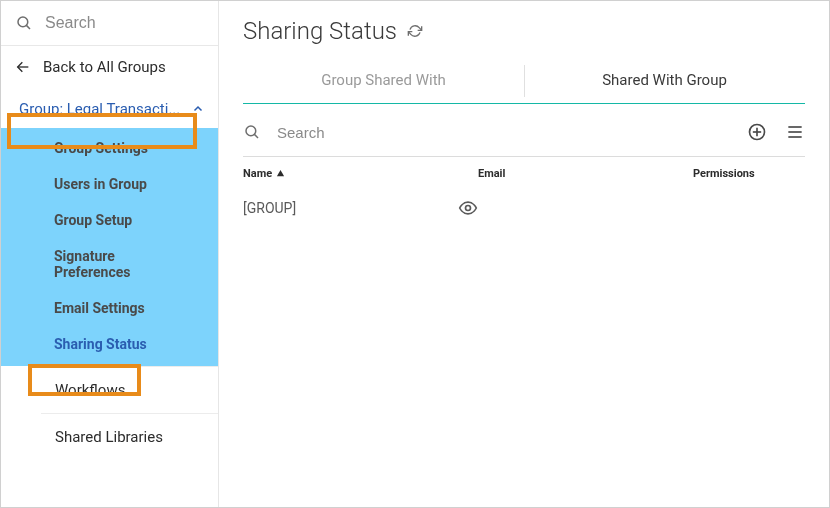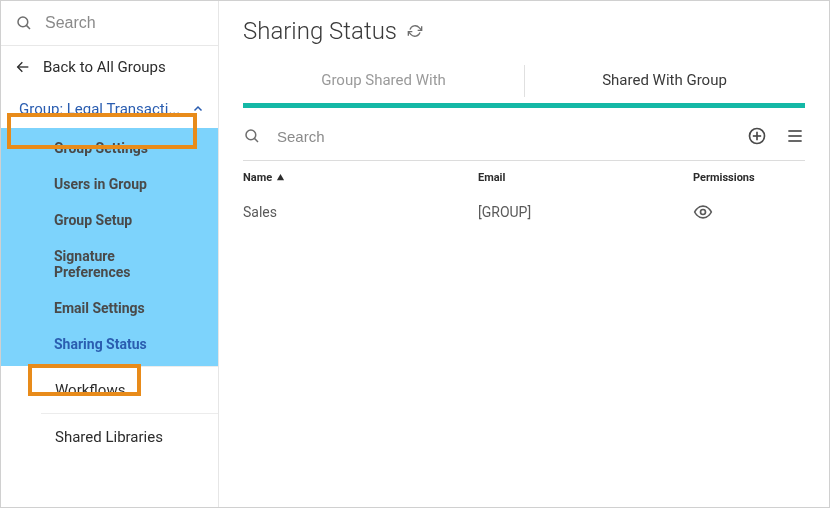--- a/index.html
+++ b/index.html
@@ -109,21 +109,21 @@
     font-size: 24px;
     font-weight: 300;
     color: #3a3a3a;
     display: flex;
     align-items: center;
     gap: 10px;
     margin: 4px 0 14px;
   }
   .tabs {
     display: flex;
-    border-bottom: 5px solid #14b8a6;
+    border-bottom: 1px solid #14b8a6;
   }
   .tab {
     flex: 1;
     text-align: center;
     padding: 12px 8px 14px;
     font-size: 15px;
     color: #9a9a9a;
     cursor: pointer;
     position: relative;
   }
@@ -287,21 +287,20 @@
           <svg width="9" height="9" viewBox="0 0 10 10">
               <polygon points="5,1 9,8 1,8" fill="#2c2c2c"></polygon>
             </svg>
         </span>
       </div>
       <div class="col-email">Email</div>
       <div class="col-perm">Permissions</div>
     </div>
 
     <div class="trow">
-      <div class="col-name">Sales</div>
       <div class="col-email">[GROUP]</div>
       <div class="col-perm">
         <span>
           <svg width="20" height="20" viewBox="0 0 24 24" fill="none" stroke="#5a5a5a" stroke-width="2">
               <path d="M2 12s3.5-7 10-7 10 7 10 7-3.5 7-10 7S2 12 2 12z"></path>
               <circle cx="12" cy="12" r="3"></circle>
             </svg>
         </span>
       </div>
     </div>

